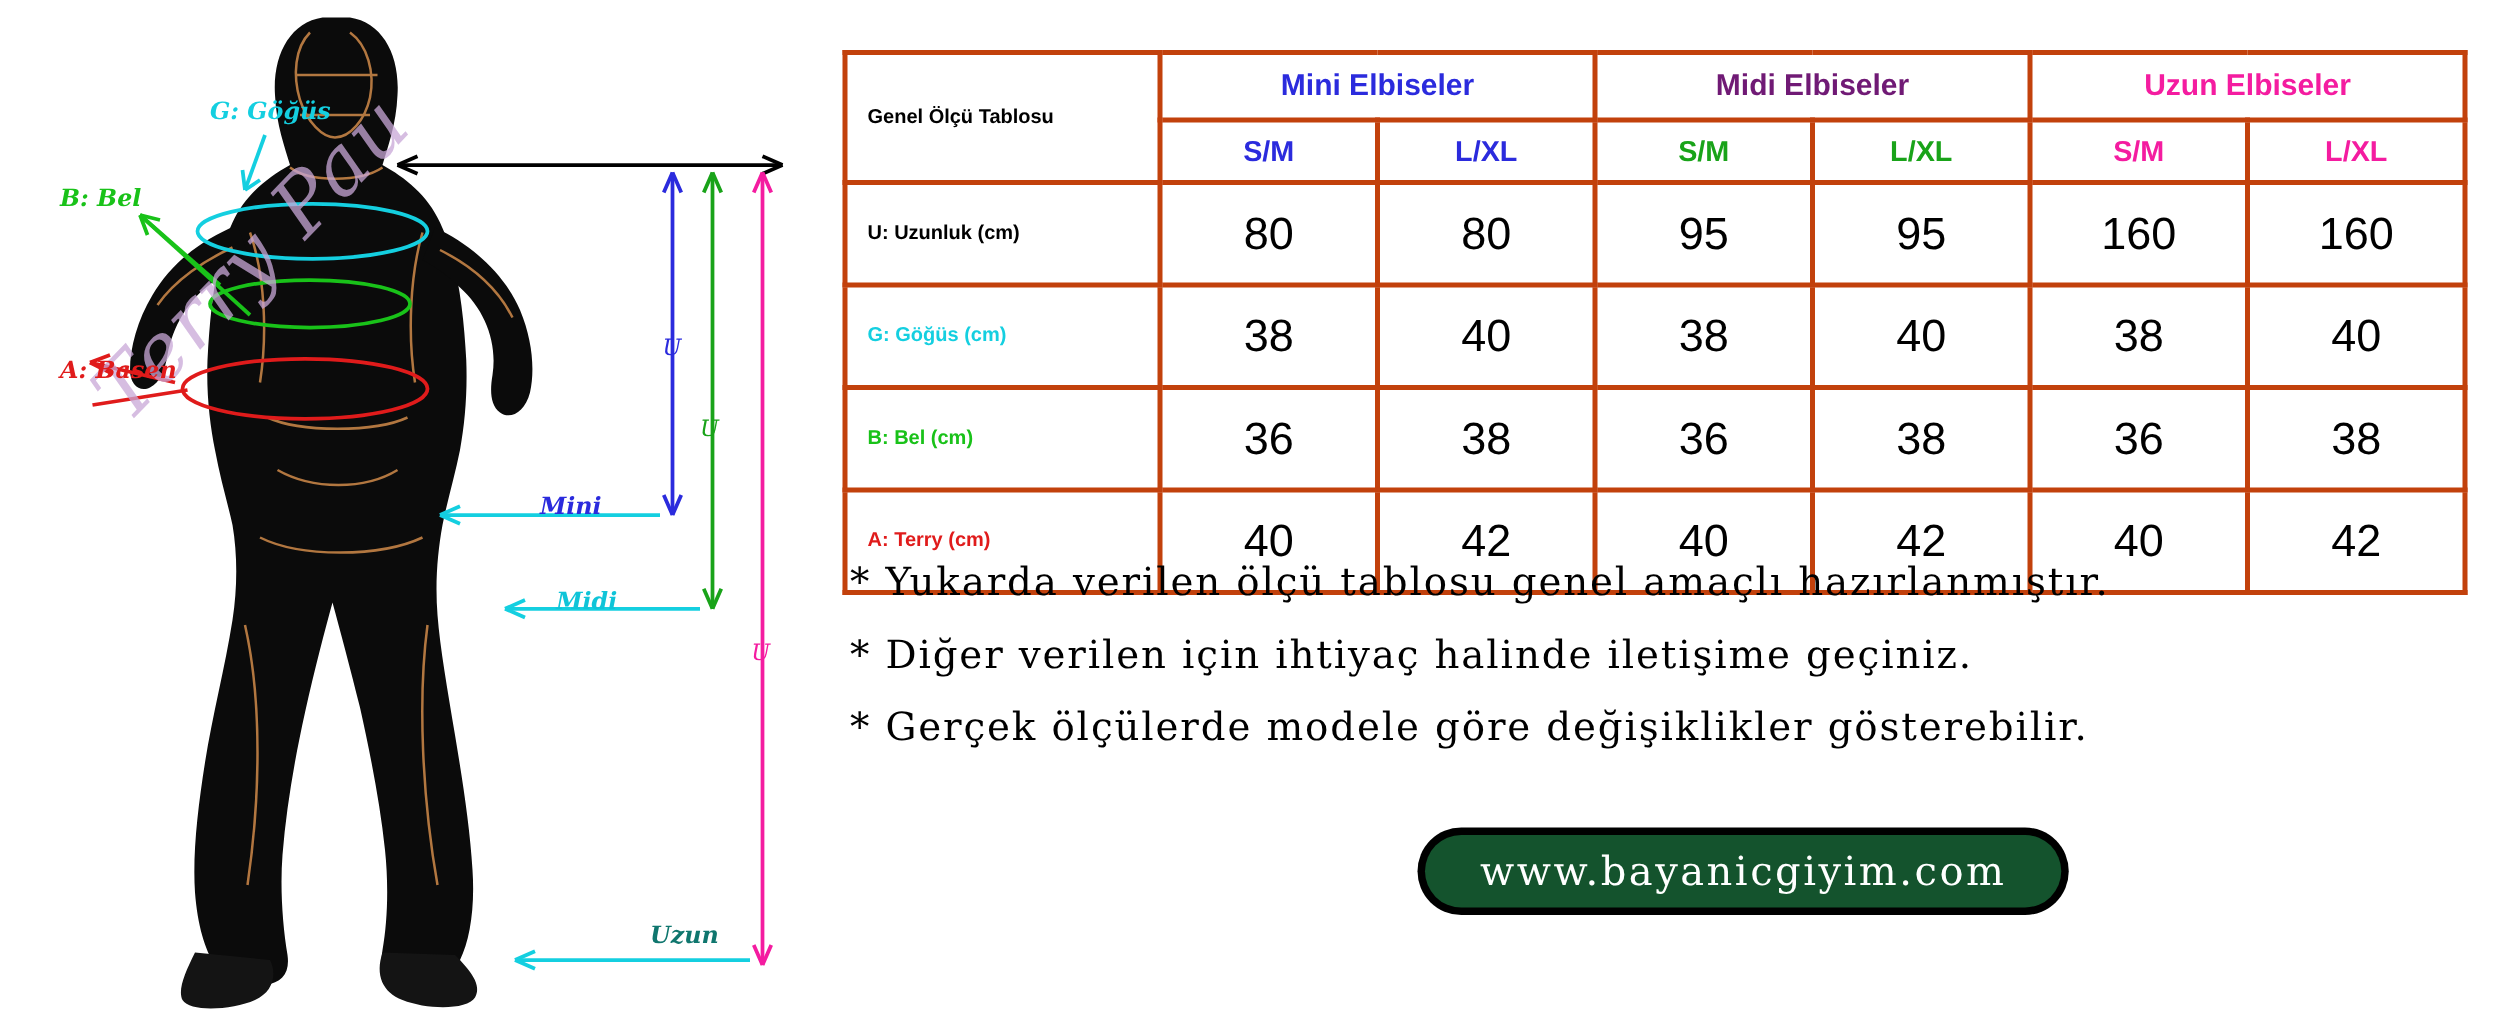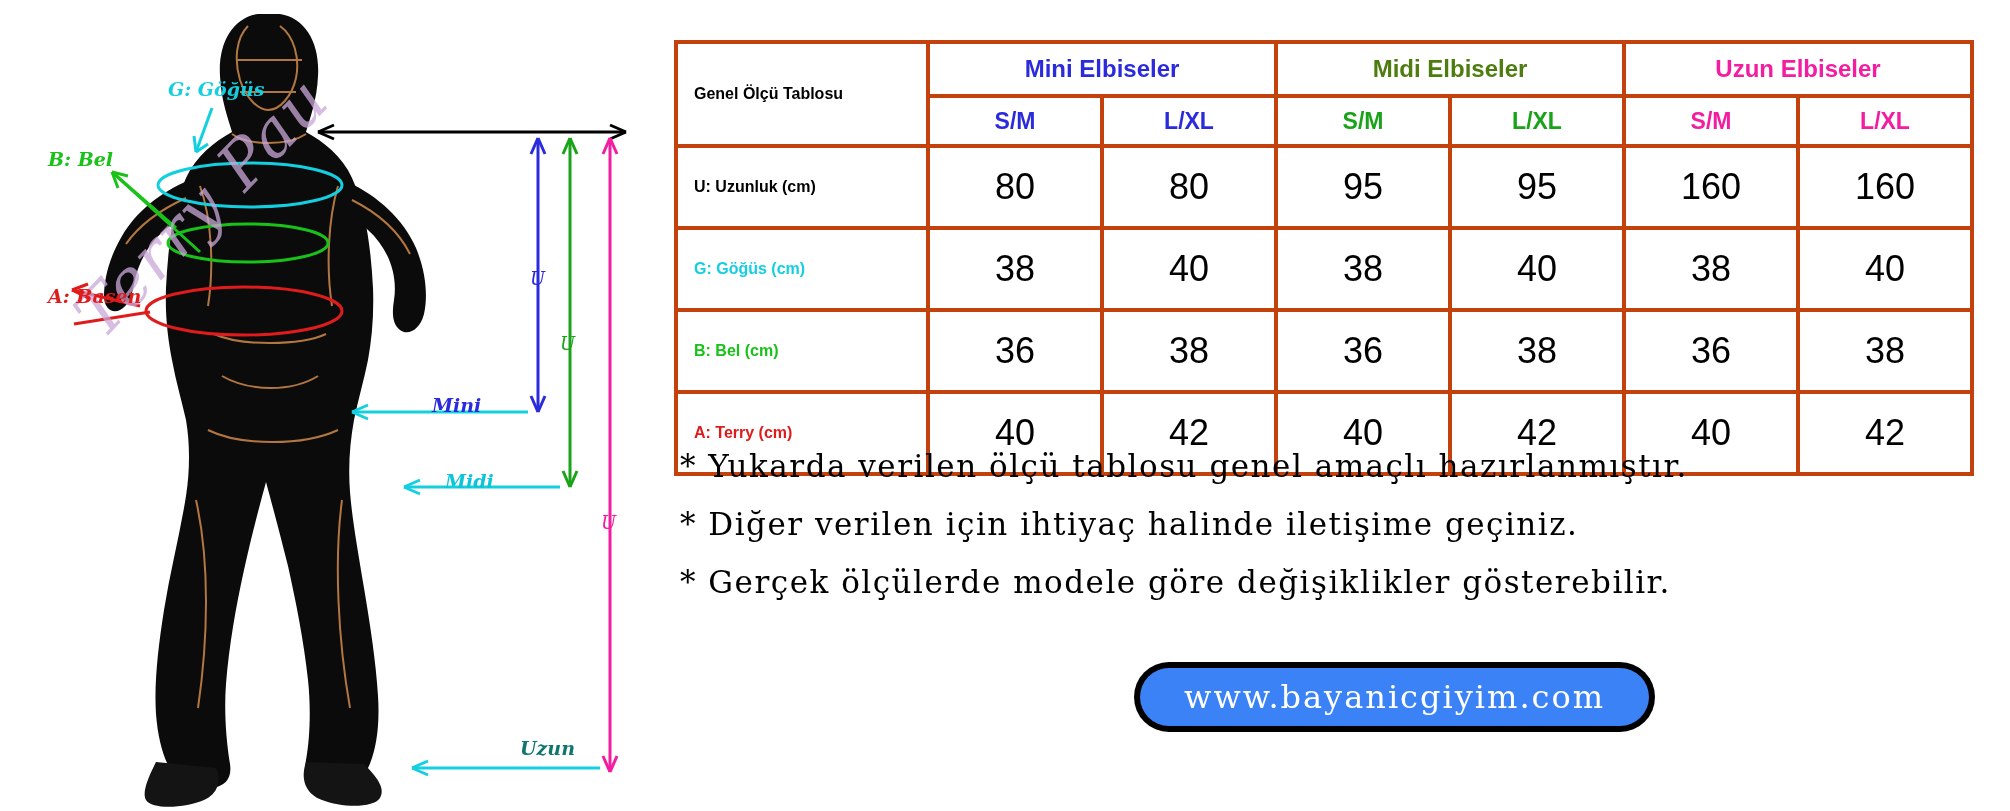--- a/index.html
+++ b/index.html
@@ -102,21 +102,21 @@
   .col-label { width: 252px; }
   .col-size  { width: 174px; }
 
   .hdr-group {
     font-size: 24px;
     font-weight: bold;
     height: 50px;
     font-family: "Liberation Sans", sans-serif;
   }
   .hdr-mini { color: #2b2bdd; }
-  .hdr-midi { color: #4d7c0f; border-radius: 11px; }
+  .hdr-midi { color: #701a75; border-radius: 11px; }
   .hdr-uzun { color: #f41ca0; }
 
   .hdr-sub {
     font-size: 23px;
     font-weight: bold;
     height: 46px;
     color: #000;
   }
   .sub-mini { color: #2b2bdd; }
   .sub-midi { color: #19a319; }
@@ -160,21 +160,21 @@
     color: #000;
     letter-spacing: 1.5px;
     margin-bottom: 22px;
     white-space: nowrap;
   }
 
   .url-badge {
     position: absolute;
     left: 480px;
     top: 668px;
-    background: #3b82f6;
+    background: #14532d;
     color: #ffffff;
     border-radius: 34px;
     padding: 10px 44px;
     font-family: "DejaVu Serif", serif;
     font-size: 32px;
     letter-spacing: 2px;
     box-shadow: 0 0 0 6px #000;
   }
 </style>
 </head>

